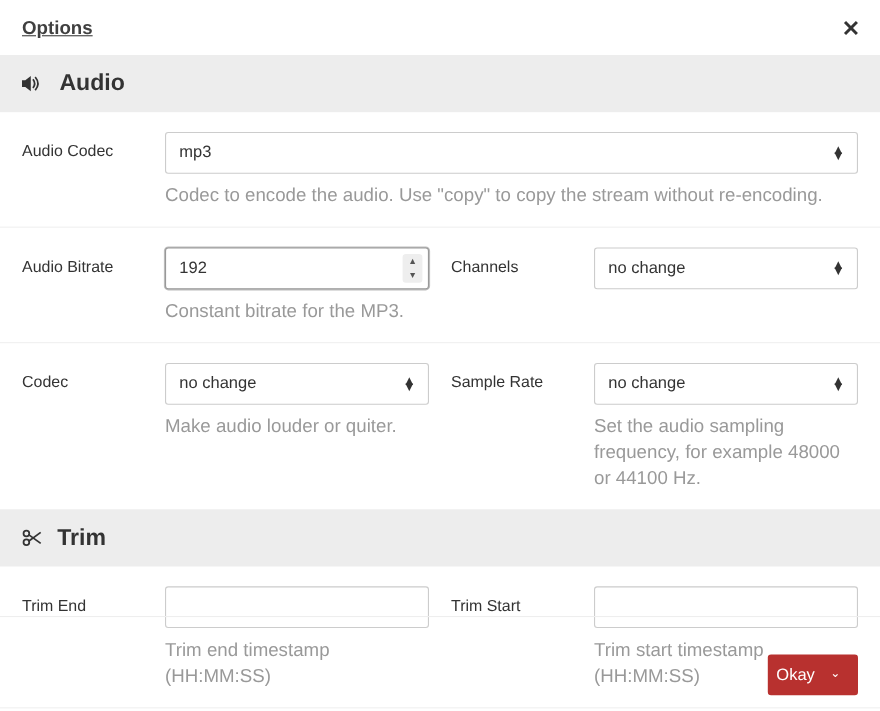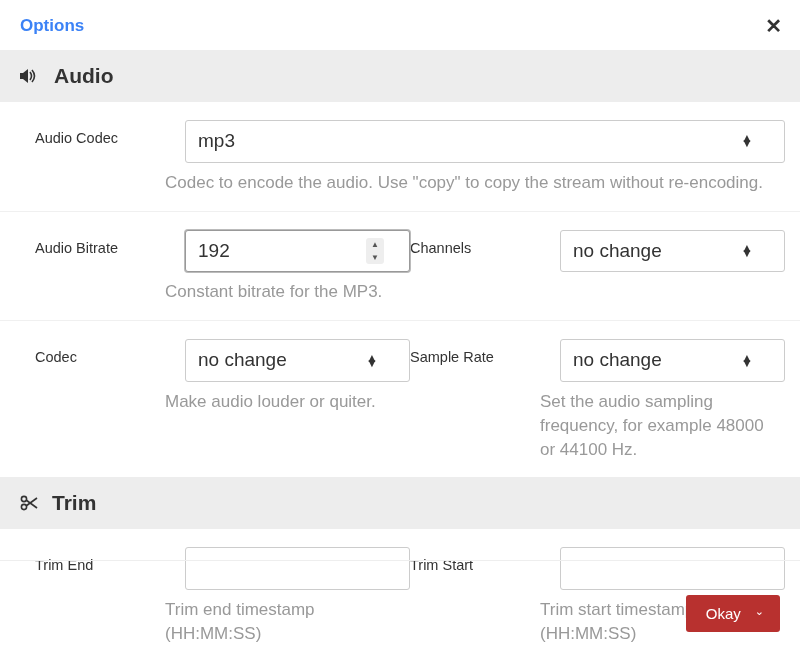--- a/index.html
+++ b/index.html
@@ -14,23 +14,24 @@
       width: 800px;
       height: 646px;
       background: #fff;
       position: relative;
     }
     .header {
       padding: 16px 20px 14px;
       position: relative;
     }
     .header-title {
-      color: #3b82f6;
+      color: #404040;
       font-size: 17px;
       font-weight: bold;
+      text-decoration: underline;
     }
     .close-btn {
       position: absolute;
       right: 18px;
       top: 14px;
       font-size: 20px;
       color: #333;
       cursor: pointer;
       font-weight: bold;
     }
@@ -44,21 +45,21 @@
     .section-title {
       font-size: 21px;
       font-weight: bold;
       color: #333;
     }
     .section-icon svg {
       display: block;
     }
     .row {
       display: flex;
-      padding: 18px 35px 16px;
+      padding: 18px 20px 16px;
       border-bottom: 1px solid #f0f0f0;
       gap: 20px;
     }
     .row.no-border {
       border-bottom: none;
     }
     .field {
       display: flex;
       flex: 1;
       gap: 10px;
@@ -76,27 +77,26 @@
       flex-direction: column;
     }
     .control {
       position: relative;
     }
     .select-ctl, .input-ctl, .number-ctl {
       width: 100%;
       border: 1px solid #ccc;
       border-radius: 3px;
       padding: 9px 30px 9px 12px;
-      font-size: 19px;
+      font-size: 15px;
       color: #333;
       background: #fff;
       outline: none;
       font-family: inherit;
       line-height: 1.2;
-      margin-left: 20px;
     }
     .number-ctl {
       border: 1px solid #999;
       box-shadow: 0 0 0 1px #bbb;
     }
     .select-caret {
       position: absolute;
       right: 12px;
       top: 50%;
       transform: translateY(-50%);
@@ -145,21 +145,21 @@
       padding: 10px 20px 14px;
       display: flex;
       justify-content: flex-end;
       border-top: 1px solid #eee;
     }
     .okay-btn {
       background: #b8312f;
       color: #fff;
       border: none;
       border-radius: 3px;
-      padding: 10px 16px 10px 20px;
+      padding: 10px 16px 10px 8px;
       font-size: 15px;
       cursor: pointer;
       display: flex;
       align-items: flex-start;
       gap: 14px;
       margin-top: 24px;
     }
     .okay-btn .chev {
       font-size: 11px;
     }

